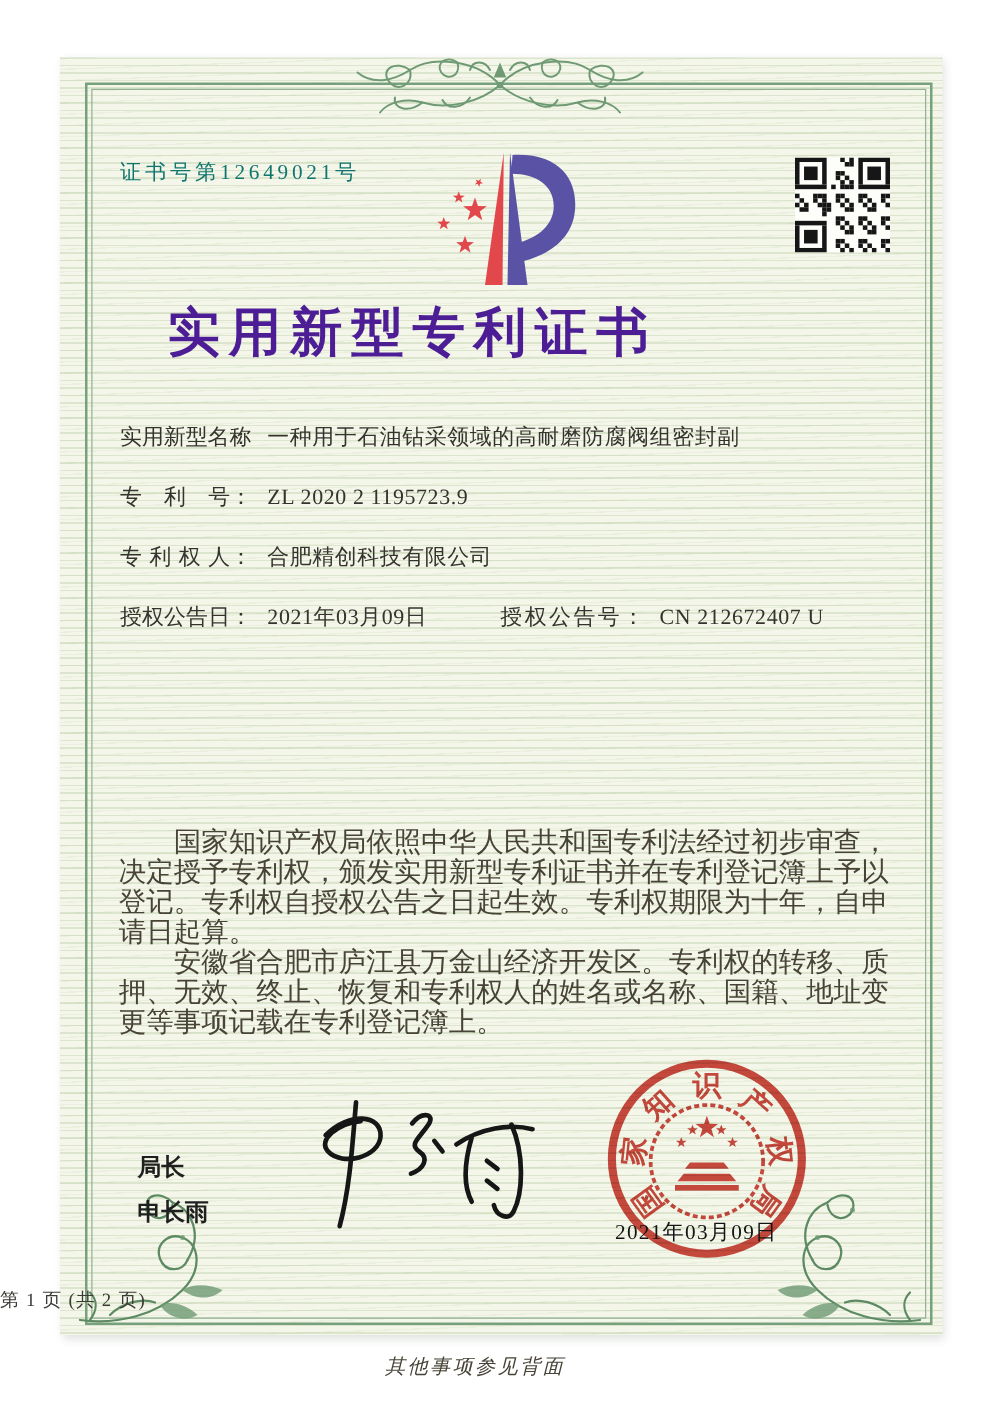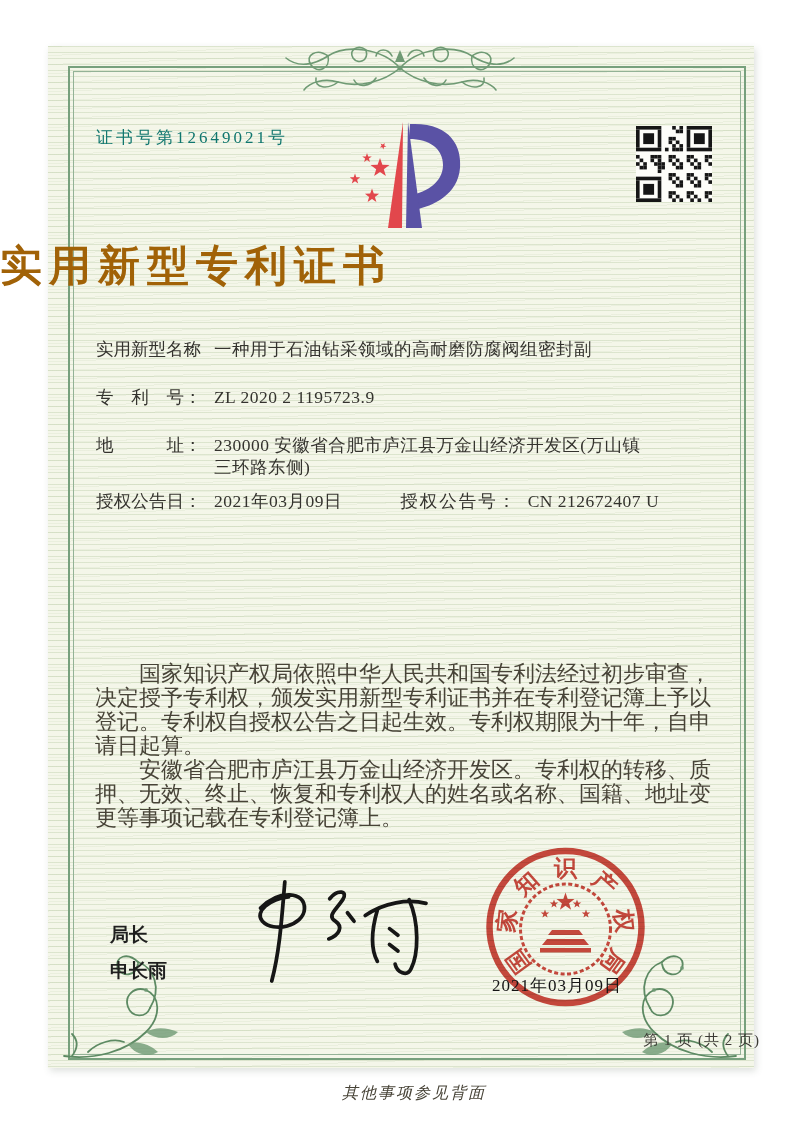--- a/index.html
+++ b/index.html
@@ -26,22 +26,22 @@
   .border-inner{
     position:absolute;left:3px;top:3px;right:3px;bottom:3px;
     border:1px solid #93b296;
   }
   
   .cert-no{
     position:absolute;left:96px;top:126px;
     font-size:17px;letter-spacing:3px;color:#0f766e;
   }
   .title{
-    position:absolute;left:0;top:238px;width:660px;
-    font-size:42px;font-weight:700;letter-spacing:7px;color:#a16207;
+    position:absolute;left:0;top:238px;width:660px;text-align:center;
+    font-size:42px;font-weight:700;letter-spacing:7px;color:#4c1d95;
   }
   
   .fields{position:absolute;left:96px;top:338px;width:620px;font-size:17.5px;color:#34332e;}
   .frow{margin-bottom:26px;line-height:22px;white-space:nowrap;}
   .frow.addr{margin-bottom:12px;white-space:normal;}
   .flabel{
     display:inline-block;width:88px;vertical-align:top;
     text-align:justify;text-align-last:justify;text-justify:inter-character;
   }
   .fcolon{display:inline-block;vertical-align:top;}
@@ -57,24 +57,24 @@
   .signer{position:absolute;left:110px;top:922px;
     font-family:"Liberation Sans","DejaVu Sans",sans-serif;
     font-size:19px;color:#1f1f1f;line-height:26px;font-weight:bold;}
   .signer .name{margin-top:10px;}
   .signature{position:absolute;left:225px;top:873px;}
   
   .seal{position:absolute;left:478px;top:836px;mix-blend-mode:multiply;opacity:.92;}
   .seal-ch{font-size:23px;font-weight:bold;fill:#c93a30;font-family:"Liberation Serif",serif;}
   .seal-date{position:absolute;left:492px;top:974px;font-size:17px;color:#141414;letter-spacing:1px;}
   
-  .page-no{position:absolute;left:0;top:1031px;width:760px;text-align:right;
+  .page-no{position:absolute;left:0;top:1031px;width:760px;text-align:left;
     font-size:15px;color:#3b3a34;letter-spacing:1px;}
   .back-note{position:absolute;left:0;top:1083px;width:760px;text-align:center;
-    font-size:16px;color:#474337;font-style:italic;letter-spacing:2px;padding-left:34px;}
+    font-size:16px;color:#474337;font-style:italic;letter-spacing:2px;}
   
   .flourish-top{position:absolute;left:280px;top:42px;}
   .flourish-bl{position:absolute;left:58px;top:944px;}
   .flourish-br{position:absolute;left:612px;top:944px;transform:scaleX(-1);}
   .logo{position:absolute;left:330px;top:116px;}
   .qr{position:absolute;left:636px;top:126px;background:#fdfdf9;}
 </style>
 </head>
 <body>
 
@@ -254,23 +254,23 @@
 
 <div class="fields">
   <div class="frow">
     <span class="flabel">实用新型名称</span><span class="fcolon">：</span>
     <span class="fvalue">一种用于石油钻采领域的高耐磨防腐阀组密封副</span>
   </div>
   <div class="frow">
     <span class="flabel">专利号</span><span class="fcolon">：</span>
     <span class="fvalue">ZL 2020 2 1195723.9</span>
   </div>
-  <div class="frow addr">
-    <span class="flabel">地址</span><span class="fcolon">：</span>
-    <span class="fvalue">230000 安徽省合肥市庐江县万金山经济开发区(万山镇三环路东侧)</span>
+  <div class="frow">
+    <span class="flabel">专利权人</span><span class="fcolon">：</span>
+    <span class="fvalue">合肥精创科技有限公司</span>
   </div>
   <div class="frow">
     <span class="flabel">授权公告日</span><span class="fcolon">：</span>
     <span class="fvalue gdate">2021年03月09日</span>
     <span class="glabel2">授权公告号</span><span class="fcolon">：</span>
     <span class="fvalue">CN 212672407 U</span>
   </div>
 </div>
 
 <div class="paras">

